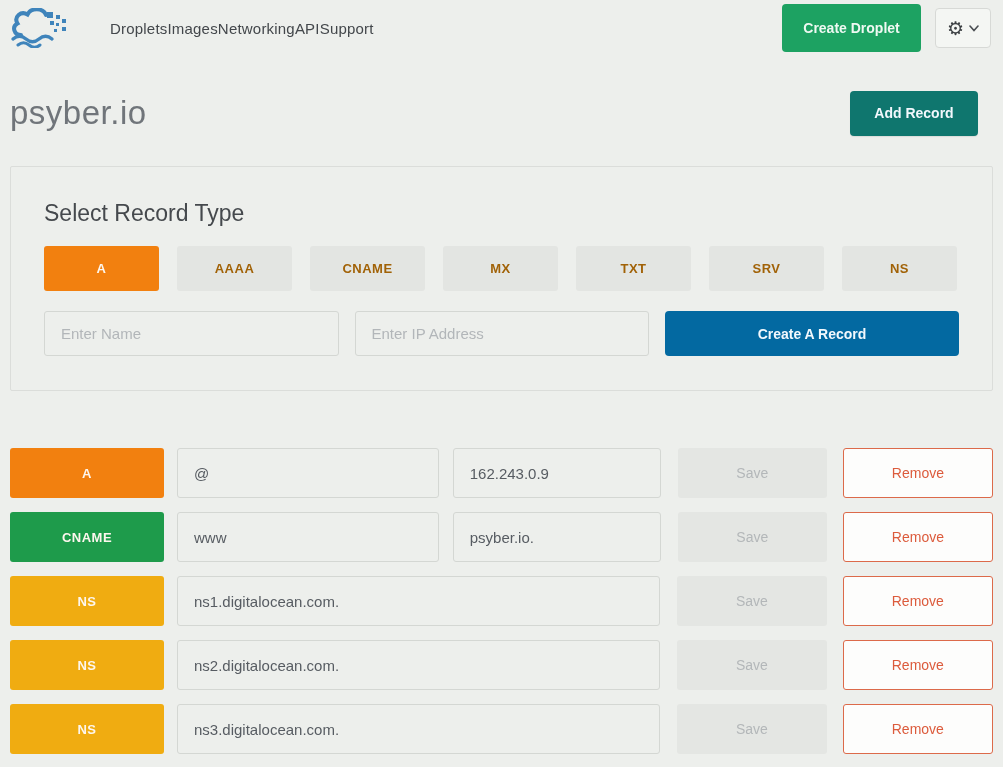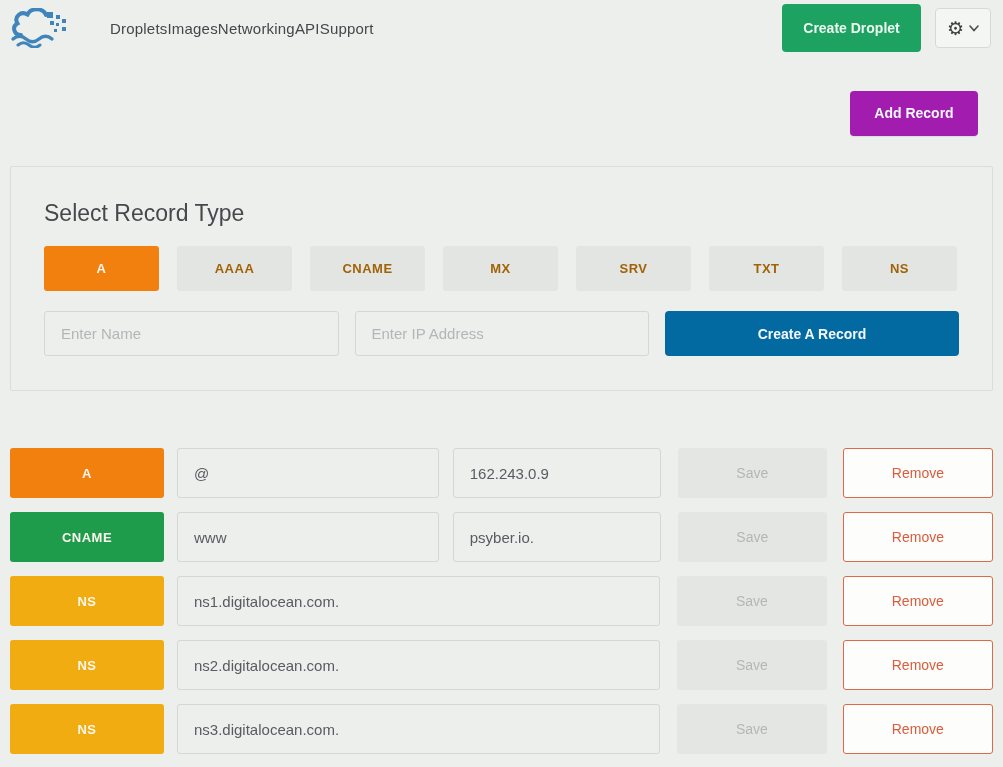--- a/index.html
+++ b/index.html
@@ -43,21 +43,21 @@
   
   .page-header {
     display:flex; align-items:center;
     padding:0 25px 0 10px; margin-top:26px; height:62px;
   }
   .domain-title {
     font-size:33px; font-weight:400; color:#70757a; letter-spacing:0.5px;
   }
   .add-record {
     margin-left:auto;
-    background:#a21caf; color:#f2f8fd;
+    background:#0f766e; color:#f2f8fd;
     font-size:14px; font-weight:bold;
     width:128px; height:45px;
     box-shadow:0 1px 1px rgba(0,0,0,0.08);
   }
 
   
   .panel {
     margin:22px 10px 0 10px;
     border:1px solid #dbddda; border-radius:2px;
     padding:33px 33px 34px 33px;
@@ -145,32 +145,33 @@
   <button class="btn create-droplet">Create Droplet</button>
   <div class="gear-box">
     <span class="gear-glyph">⚙</span>
     <svg width="10" height="7" viewBox="0 0 10 7">
       <path d="M1 1 L5 5.5 L9 1" fill="none" stroke="#4a4e52" stroke-width="1.6" stroke-linecap="round"></path>
     </svg>
   </div>
 </div>
 
 <div class="page-header">
+  <div class="domain-title">psyber.io</div>
   <button class="btn add-record">Add Record</button>
 </div>
 
 <div class="panel">
   <div class="panel-heading">Select Record Type</div>
   <div class="type-row">
     <button class="btn type-btn selected">A</button>
     <button class="btn type-btn">AAAA</button>
     <button class="btn type-btn">CNAME</button>
     <button class="btn type-btn">MX</button>
+    <button class="btn type-btn">TXT</button>
     <button class="btn type-btn">SRV</button>
-    <button class="btn type-btn">TXT</button>
     <button class="btn type-btn">NS</button>
   </div>
   <div class="form-row">
     <input class="text-input" placeholder="Enter Name" style="">
     <input class="text-input" placeholder="Enter IP Address" style="">
     <button class="btn submit-record">Create A Record</button>
   </div>
 </div>
 
 <div class="records">

